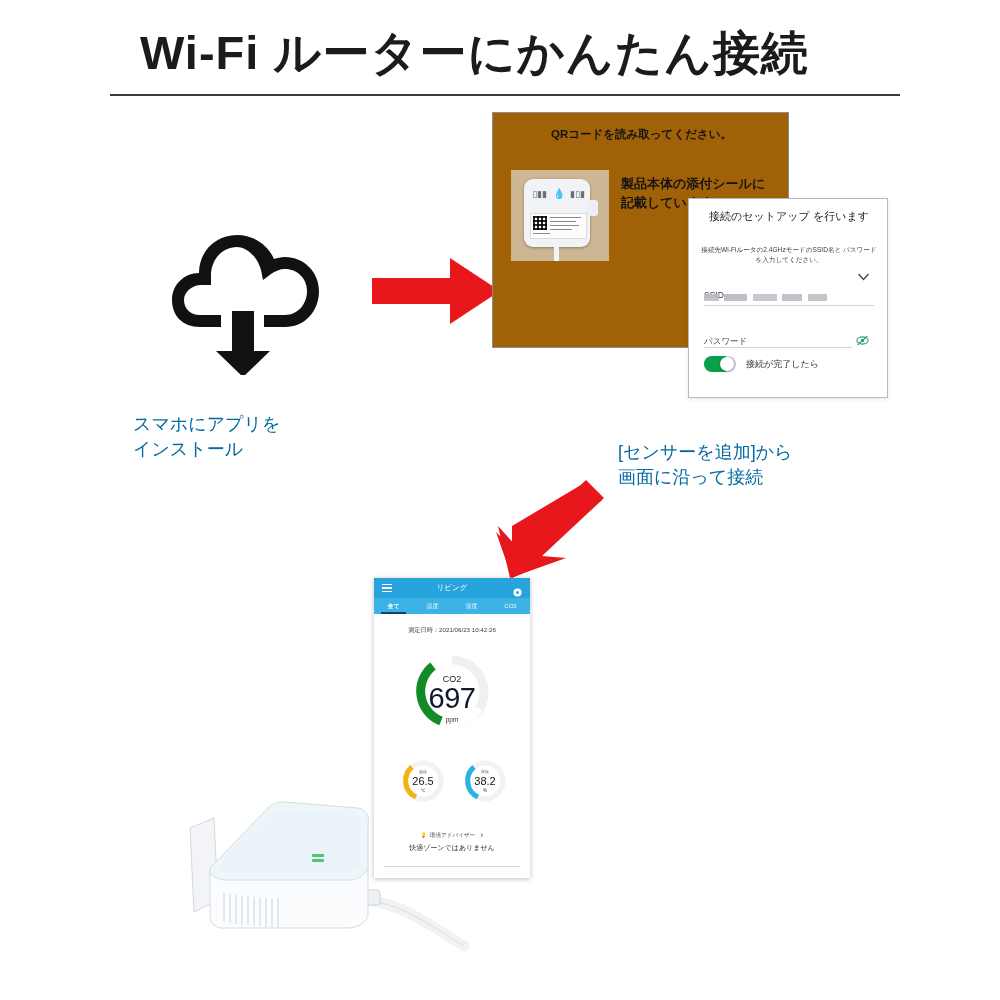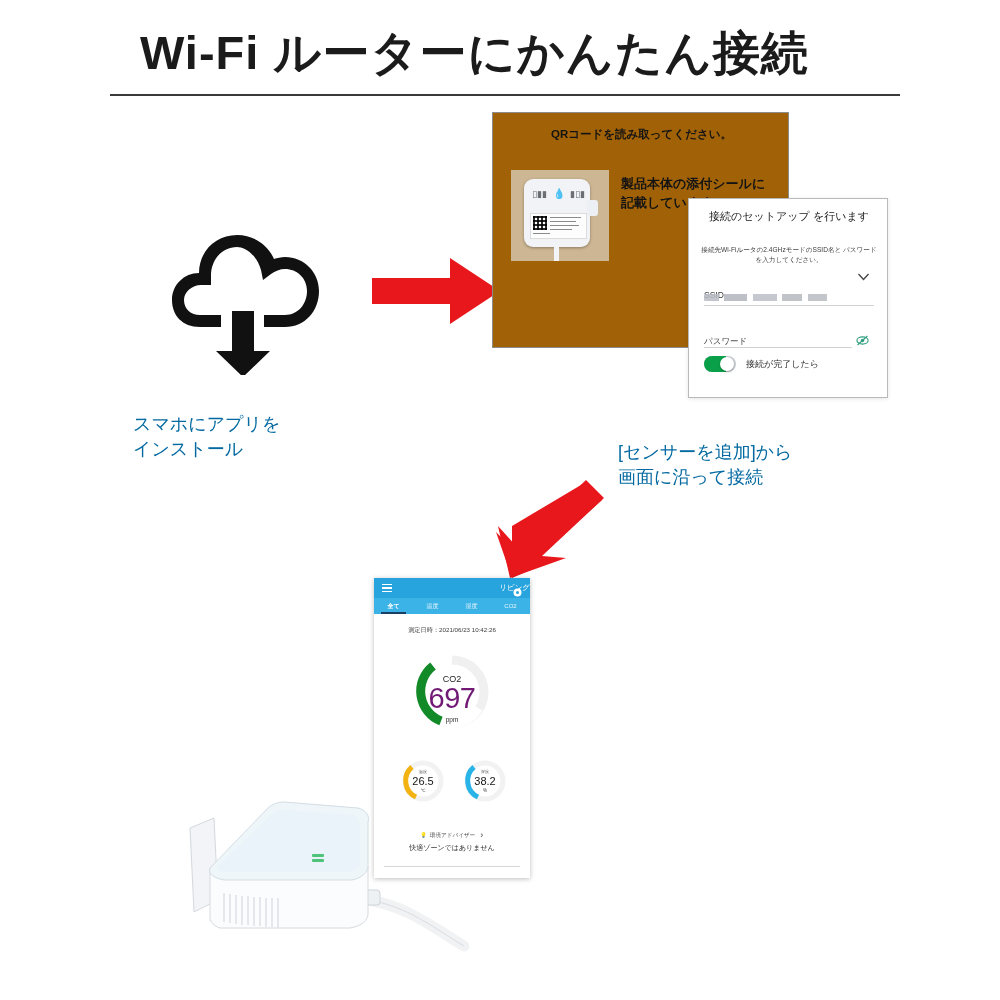--- a/index.html
+++ b/index.html
@@ -300,21 +300,21 @@
   .phone-topbar {
     position: absolute;
     left: 0; top: 0;
     width: 156px; height: 20px;
     background: #27a3dd;
   }
   .phone-title {
     position: absolute;
     left: 0; top: 5px;
     width: 156px;
-    text-align: right;
+    text-align: center;
     font-size: 7.5px;
     color: #ffffff;
   }
   .hamburger {
     position: absolute;
     left: 8px; top: 6px;
     width: 10px; height: 8px;
   }
   .hamburger i {
     display: block;
@@ -372,21 +372,21 @@
     font-size: 9px;
     color: #1d1d1d;
   }
   .co2-value {
     position: absolute;
     left: 0; top: 104px;
     width: 156px;
     text-align: center;
     font-size: 29px;
     font-weight: normal;
-    color: #701a75;
+    color: #0f172a;
     letter-spacing: -0.5px;
   }
   .co2-unit {
     position: absolute;
     left: 0; top: 138px;
     width: 156px;
     text-align: center;
     font-size: 6.5px;
     color: #2e2e2e;
   }

